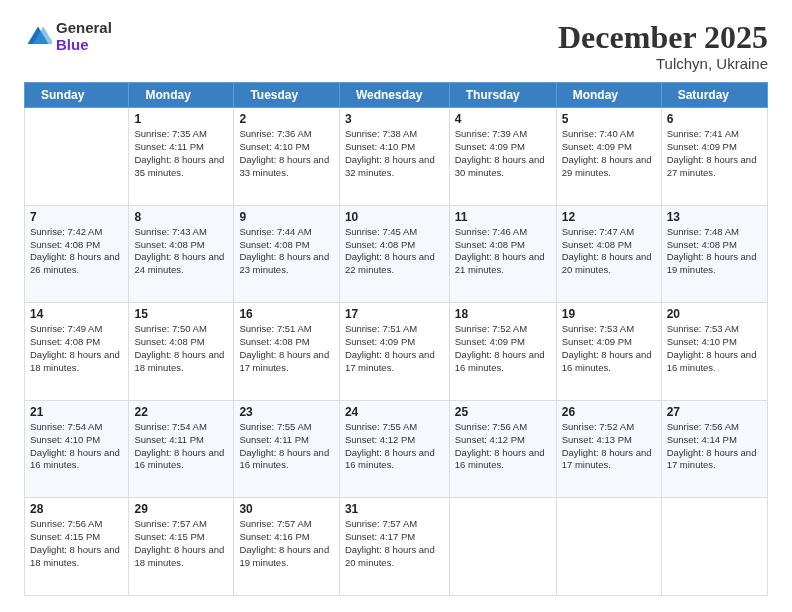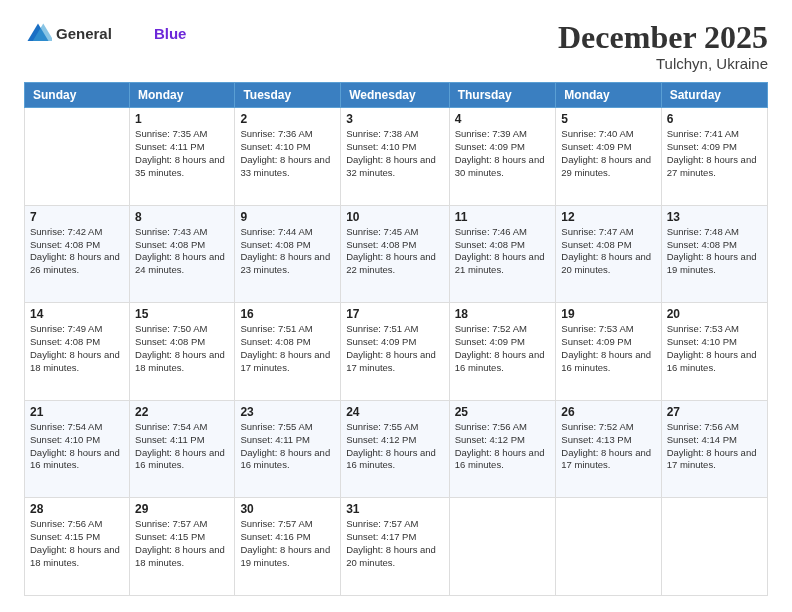--- a/index.html
+++ b/index.html
@@ -23,23 +23,22 @@
       align-items: flex-start;
       margin-bottom: 10px;
     }
     .logo {
       display: flex;
       align-items: center;
       gap: 4px;
     }
     .logo-text {
       display: flex;
-      flex-direction: row;
+      flex-direction: column;
       line-height: 1.1;
-      gap: 42px;
     }
     .logo-general {
       font-size: 15px;
       font-weight: bold;
       color: #333;
     }
     .logo-blue {
       font-size: 15px;
       font-weight: bold;
       color: #6d28d9;
@@ -65,21 +64,21 @@
     .calendar-table {
       width: 100%;
       border-collapse: collapse;
       flex: 1;
     }
     .calendar-table th {
       background-color: #3a7fc1;
       color: white;
       font-size: 12px;
       font-weight: bold;
-      padding: 5px 8px;
+      padding: 5px 16px;
       text-align: left;
       border: 1px solid #5a9fd4;
     }
     .calendar-table td {
       vertical-align: top;
       border: 1px solid #ddd;
       padding: 4px 5px;
       width: 113px;
       min-height: 80px;
       font-size: 10px;

